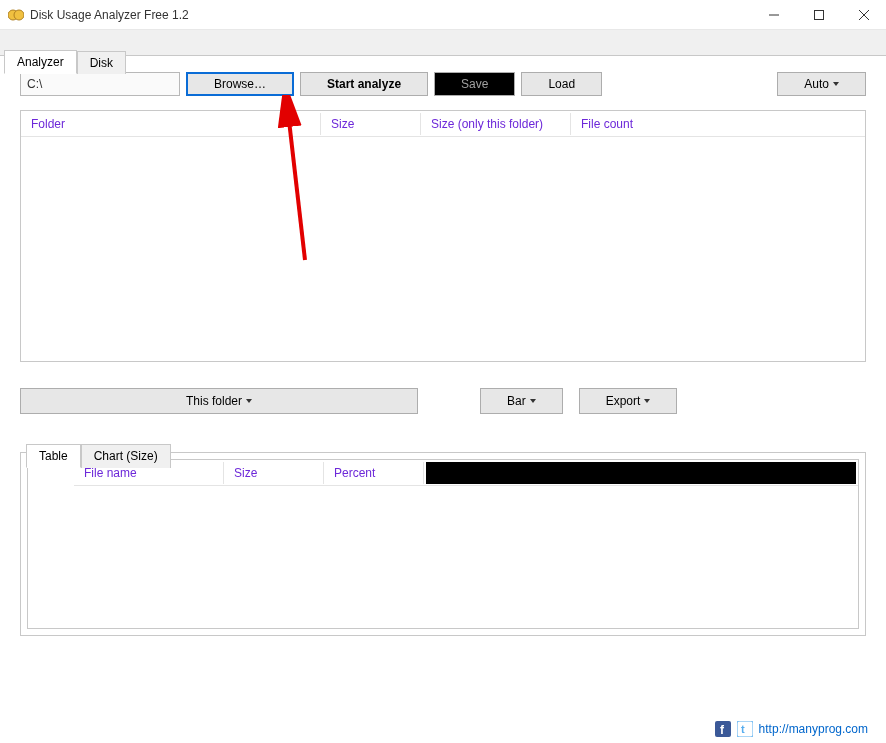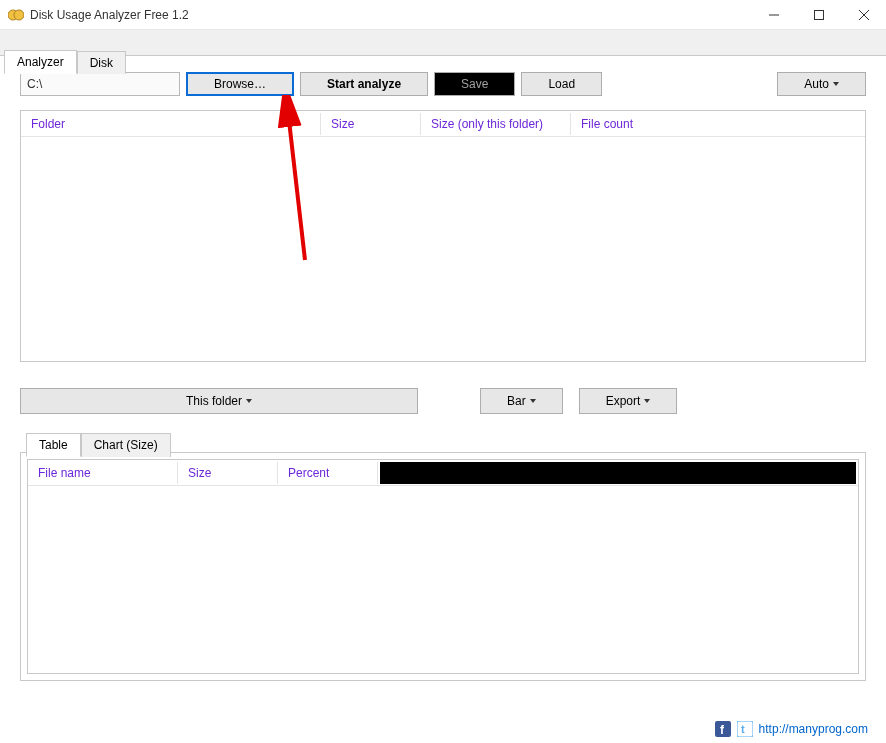--- a/index.html
+++ b/index.html
@@ -155,36 +155,37 @@
       display: flex;
       border-bottom: 1px solid #c8c8c8;
       padding-left: 6px;
     }
     .inner-tab {
       padding: 4px 12px;
       border: 1px solid #c8c8c8;
       border-bottom: none;
       background: #f0f0f0;
       position: relative;
-      top: 5px;
+      top: 16px;
       font-size: 12px;
     }
     .inner-tab.active {
       background: #fff;
       border-bottom: 1px solid #fff;
     }
     .bottom-panel-wrap {
       border: 1px solid #c8c8c8;
       border-top: none;
       padding: 6px;
     }
     .bottom-grid {
       border: 1px solid #c8c8c8;
       background: #fff;
-      height: 215px;
+      height: 170px;
+      padding-left: 46px;
     }
     .footer {
       position: absolute;
       bottom: 6px;
       right: 18px;
       display: flex;
       align-items: center;
       gap: 6px;
       font-size: 12px;
     }

